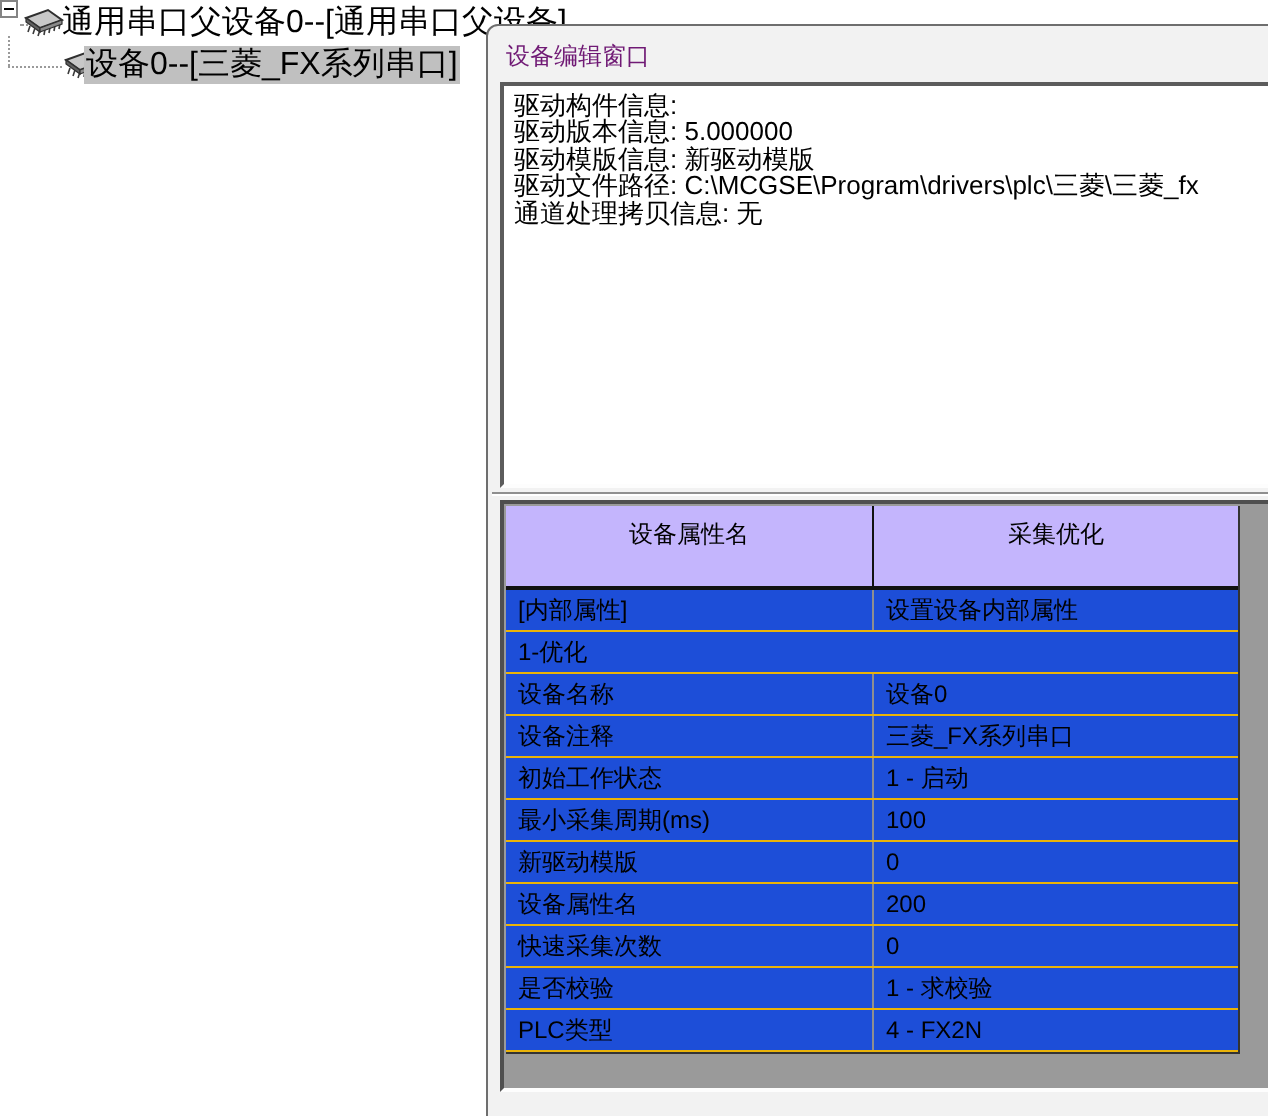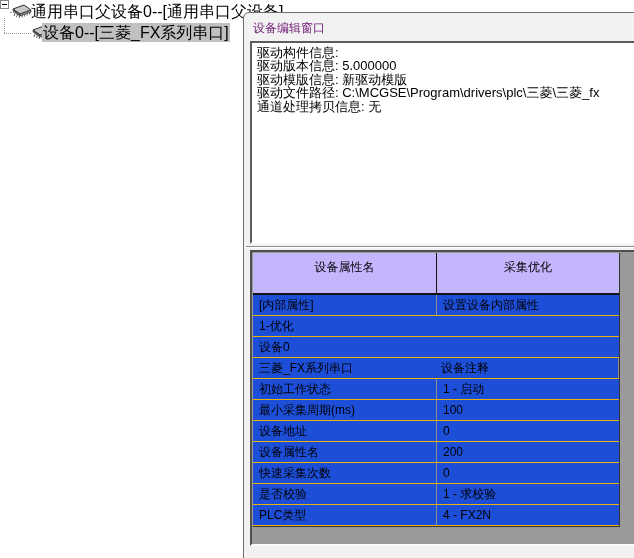--- a/index.html
+++ b/index.html
@@ -155,36 +155,37 @@
       </div>
 
       <div class="grow">
         <div class="gc c1">[内部属性]</div>
         <div class="gc c2">设置设备内部属性</div>
       </div>
       <div class="grow">
         <div class="gc c2">1-优化</div>
       </div>
       <div class="grow">
+        <div class="gc c1">设备名称</div>
         <div class="gc c2">设备0</div>
       </div>
       <div class="grow">
+        <div class="gc c1">设备注释</div>
         <div class="gc c2">三菱_FX系列串口</div>
-        <div class="gc c1">设备注释</div>
       </div>
       <div class="grow">
         <div class="gc c1">初始工作状态</div>
         <div class="gc c2">1 - 启动</div>
       </div>
       <div class="grow">
         <div class="gc c1">最小采集周期(ms)</div>
         <div class="gc c2">100</div>
       </div>
       <div class="grow">
-        <div class="gc c1">设备地址</div>
+        <div class="gc c1">新驱动模版</div>
         <div class="gc c2">0</div>
       </div>
       <div class="grow">
         <div class="gc c1">设备属性名</div>
         <div class="gc c2">200</div>
       </div>
       <div class="grow">
         <div class="gc c1">快速采集次数</div>
         <div class="gc c2">0</div>
       </div>

